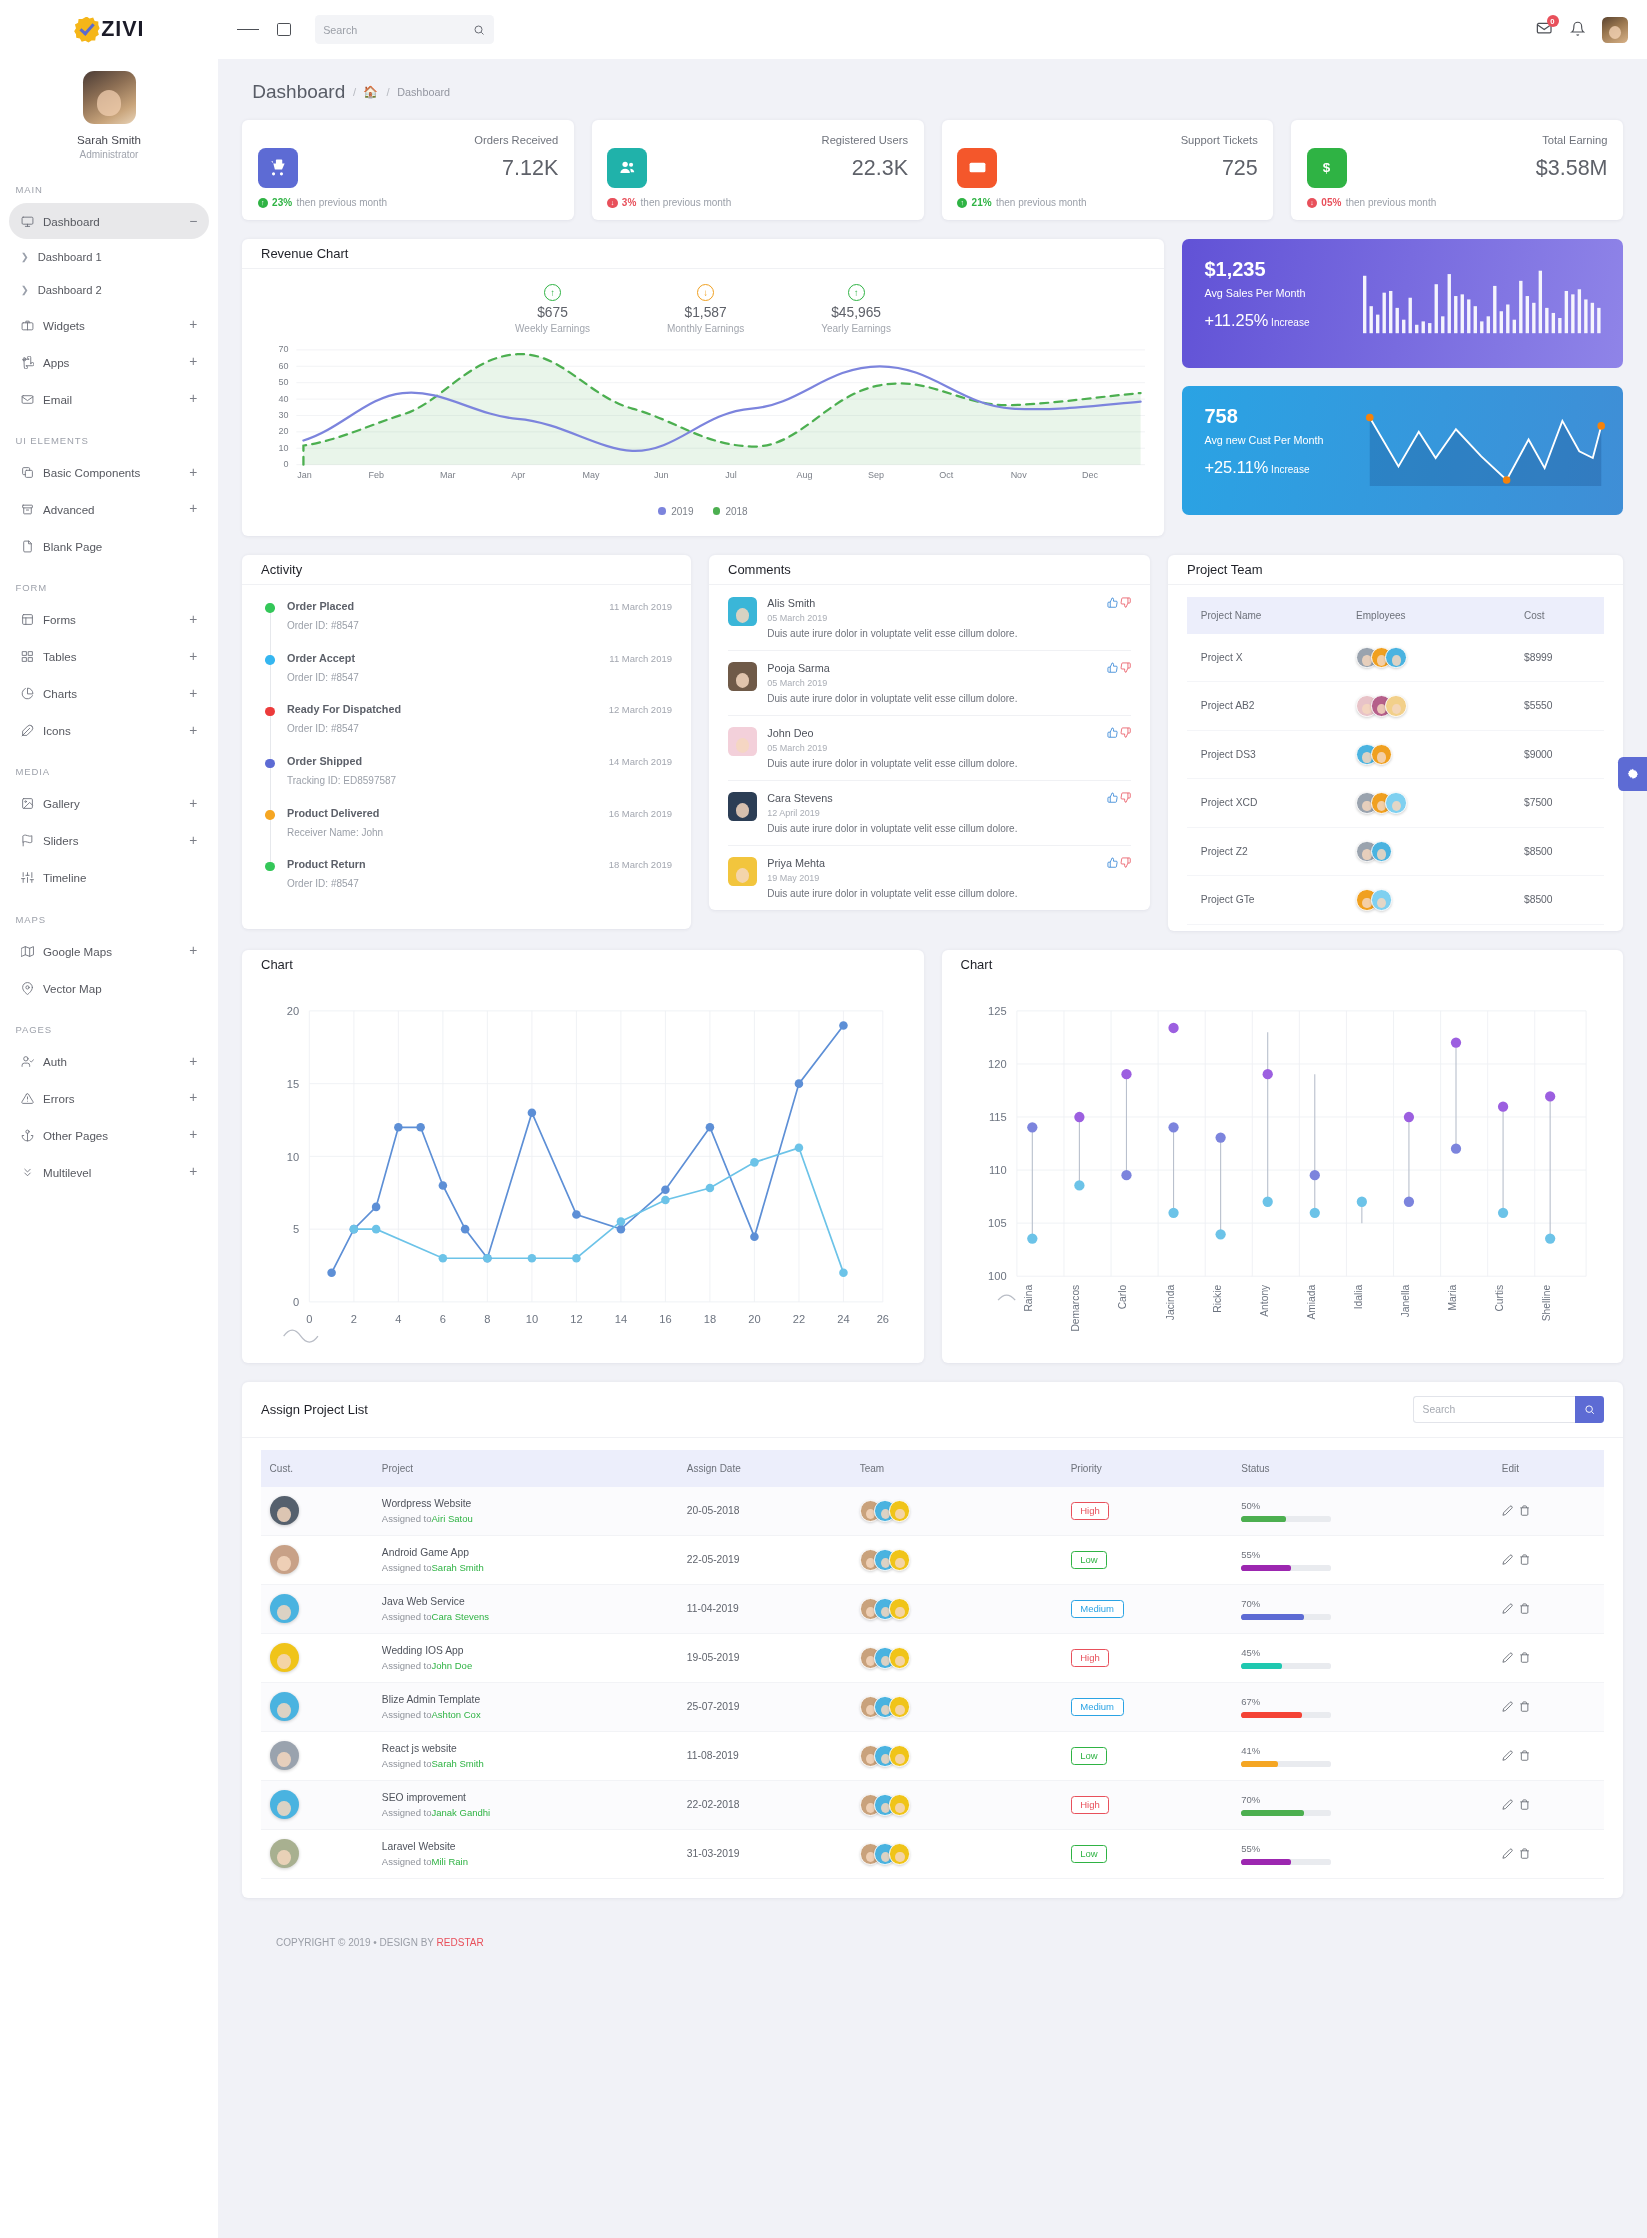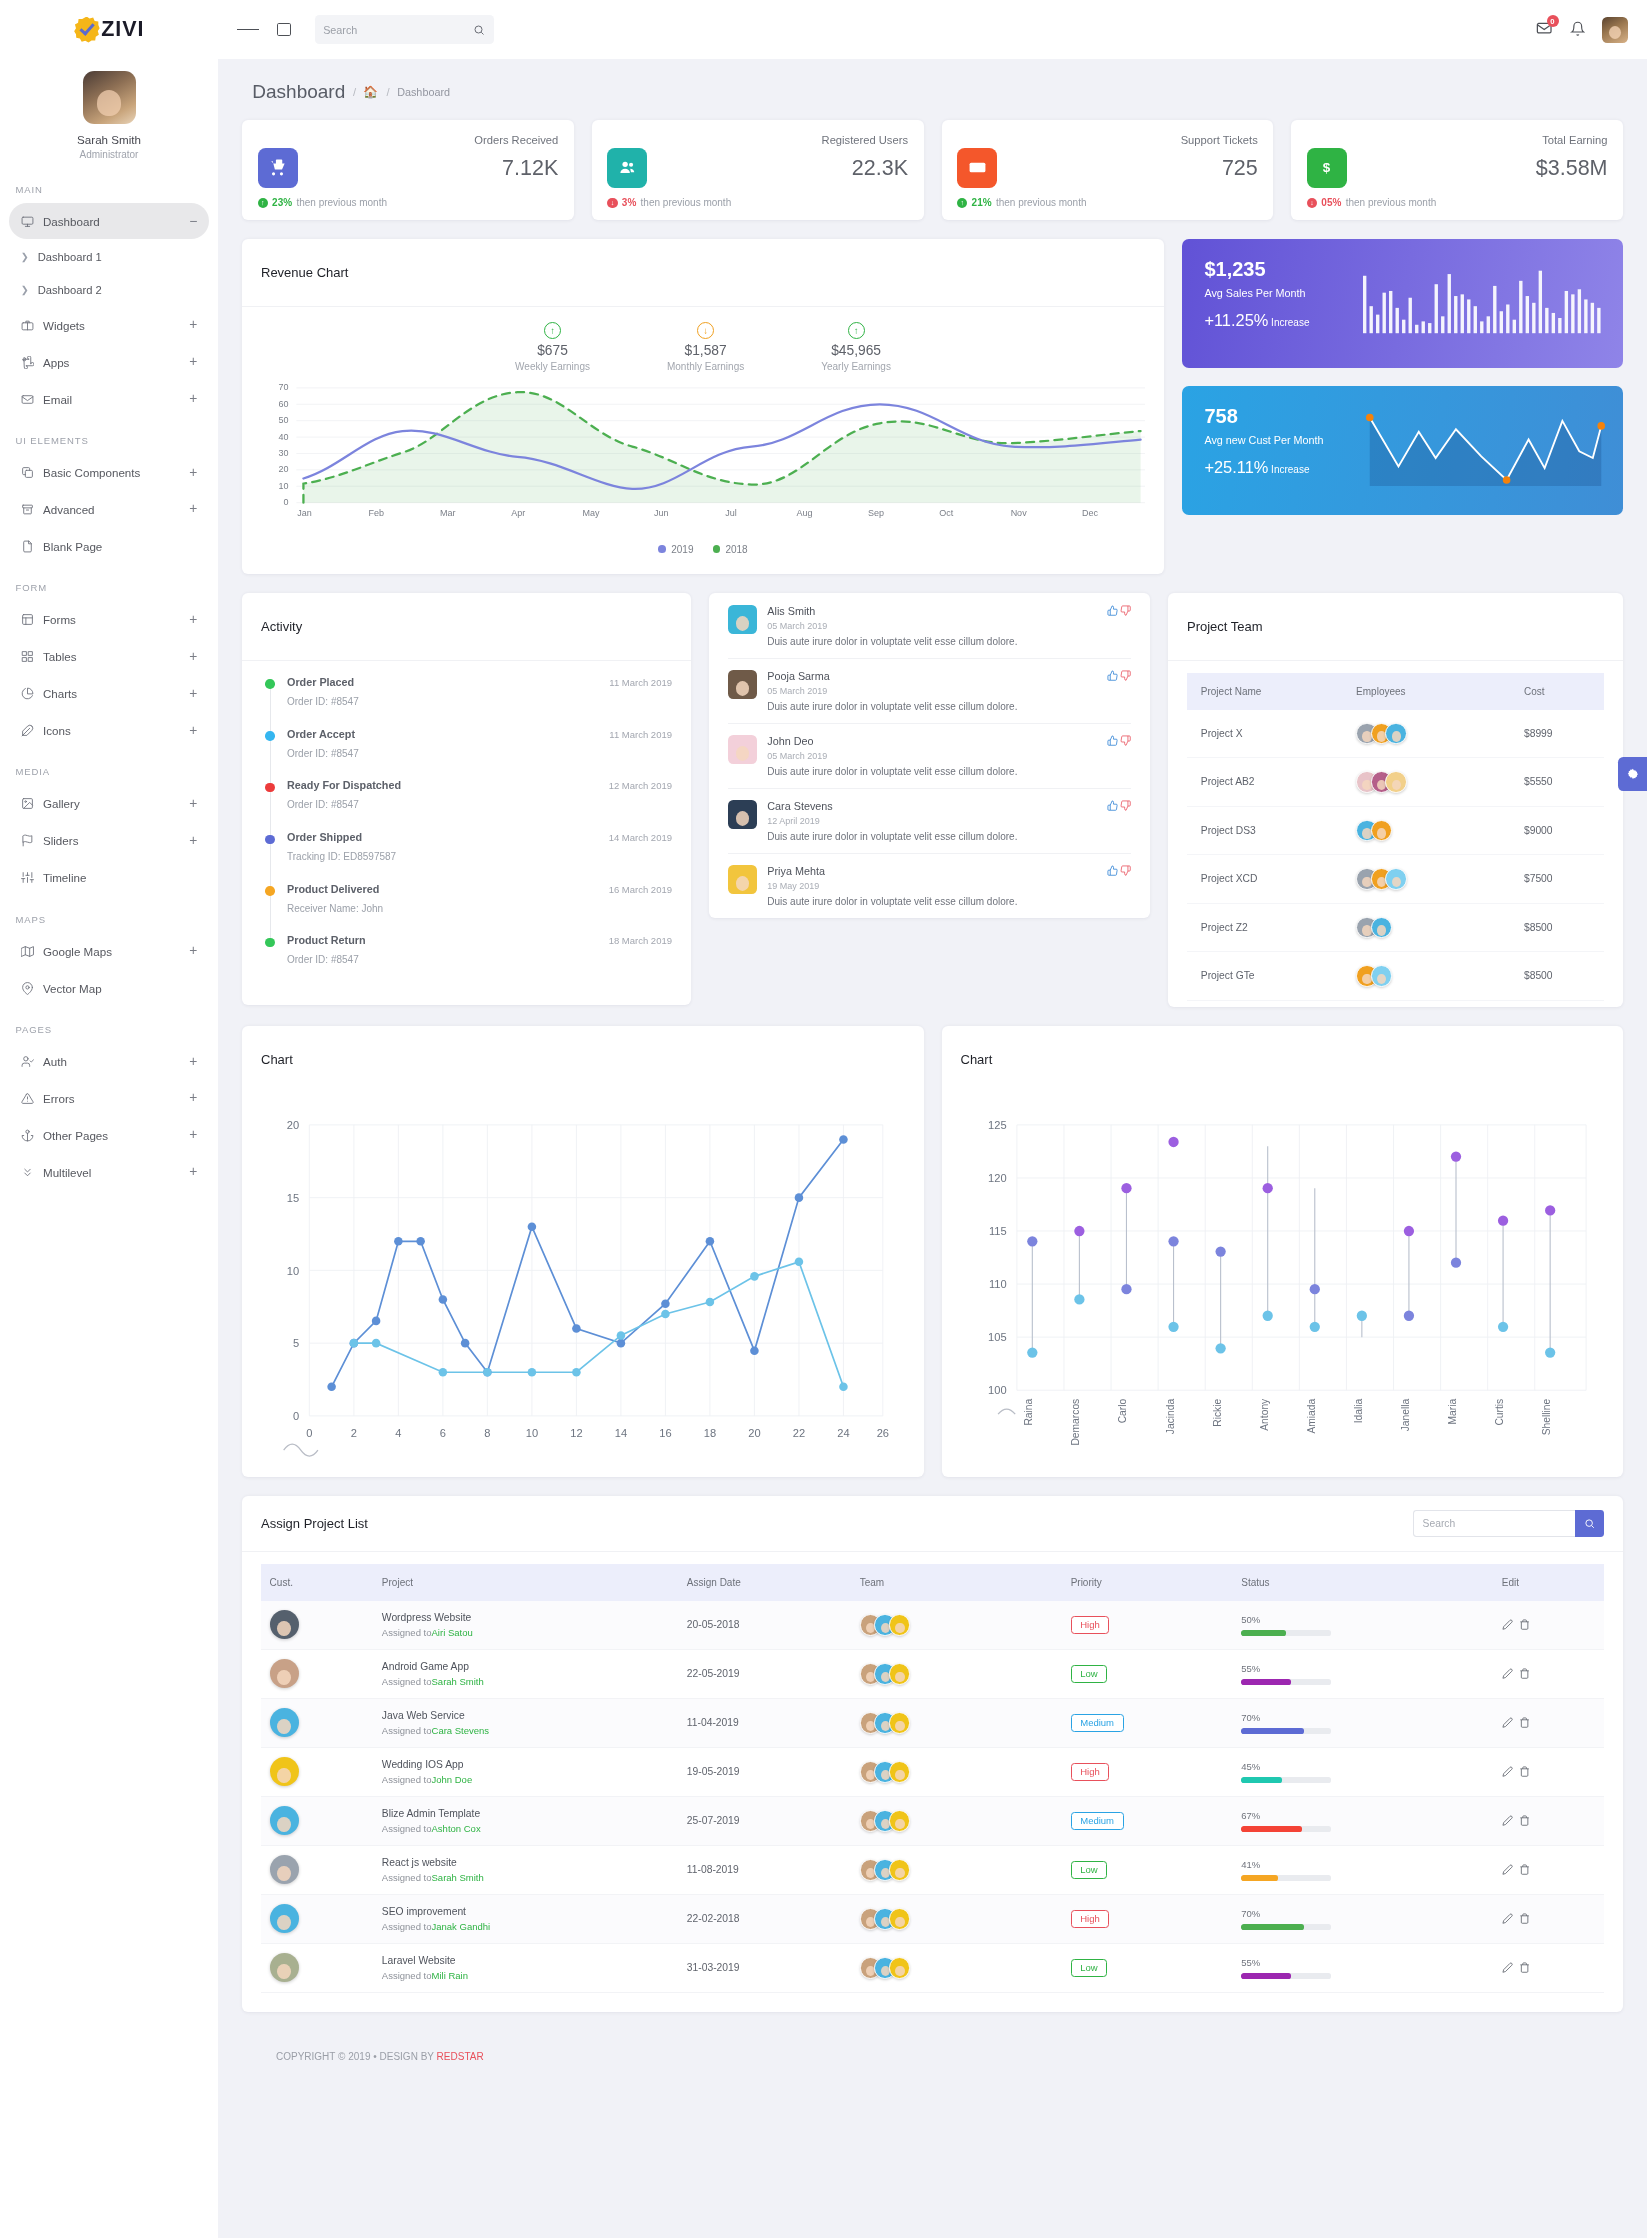--- a/index.html
+++ b/index.html
@@ -129,21 +129,21 @@
   .stat-label { font-size: 11.2px; color: #6f737c; }
   .stat-value { font-size: 21.5px; color: #5e6169; margin-top: 10.3px; font-weight: 400; }
   .stat-foot { display: flex; align-items: center; gap: 4.3px; margin-top: 9.5px; font-size: 10px; }
   .trend-ic { width: 10.3px; height: 10.3px; border-radius: 50%; display:inline-flex; align-items:center;justify-content:center; color:#fff; font-size:6.9px; }
   .stat-pct { font-weight: 700; }
   .stat-sub { color: #9ba0a9; }
 
   
   .mid-row { display: flex; gap: 18px; margin-bottom: 19px; align-items: flex-start; }
   .card { background:#fff; border-radius: 6px; box-shadow: 0 0.9px 3.4px rgba(40,45,70,.07); }
-  .card-head { padding: 26px 19px; font-size: 13px; color: #1f2128; border-bottom: 0.9px solid #f0f1f4; }
+  .card-head { padding: 7px 19px; font-size: 13px; color: #1f2128; border-bottom: 0.9px solid #f0f1f4; }
   .card-head.noborder { border-bottom: 0; }
 
   .revenue-card { flex: 1; min-width: 0; }
   .revenue-body { padding: 15.5px 19px 8.6px; }
   .earn-row { display: flex; justify-content: center; gap: 77px; margin-bottom: 8.6px; }
   .earn { text-align: center; }
   .earn-ic {
     width: 17px; height: 17px; border-radius: 50%; border: 1.4px solid; margin: 0 auto 4.3px;
     display: flex; align-items: center; justify-content: center; font-size: 9.5px; line-height: 1;
   }
@@ -825,20 +825,21 @@
                 <div class="act-line1">
                   <span class="act-title">Product Return</span>
                   <span class="act-date">18 March 2019</span>
                 </div>
                 <div class="act-sub">Order ID: #8547</div>
               </div>
             </div>
         </div>
 
         <div class="card col-comments">
+          <div class="card-head">Comments</div>
           <div class="cm-body" id="cm-body">
               <div class="cm-item">
                 <div class="cm-av" style="background:#3ab6d8"></div>
                 <div class="cm-main">
                   <div class="cm-name">Alis Smith</div>
                   <div class="cm-date">05 March 2019</div>
                   <div class="cm-text">Duis aute irure dolor in voluptate velit esse cillum dolore.</div>
                 </div>
                 <div class="cm-acts">
                   <svg viewBox="0 0 24 24" fill="none" stroke="#2a7fd4" stroke-width="1.7">

